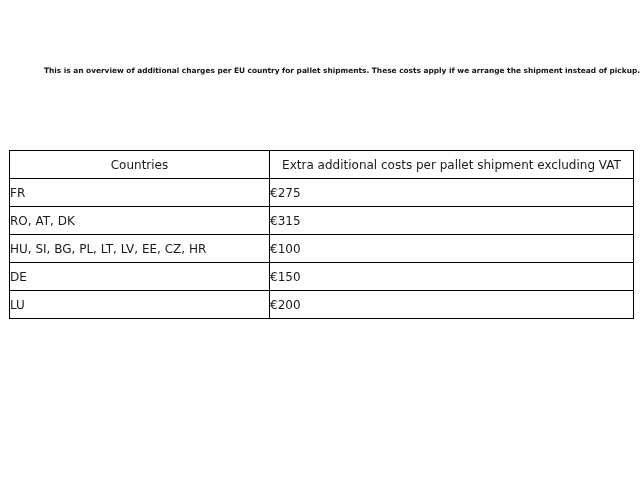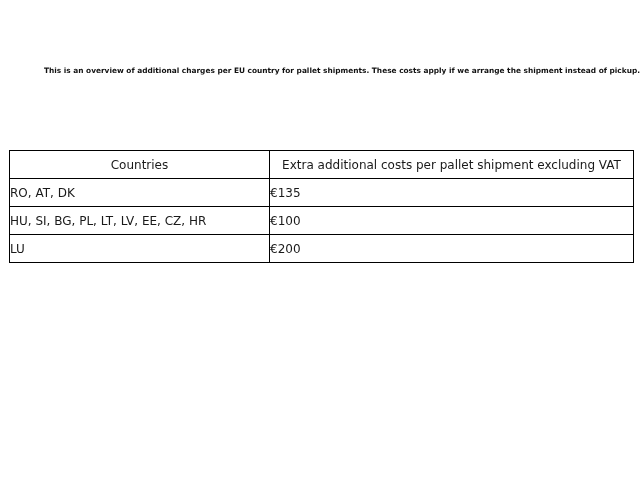--- a/index.html
+++ b/index.html
@@ -74,25 +74,33 @@
 
 <table class="charges-table">
   <thead>
     <tr>
       <th class="col-countries">Countries</th>
       <th class="col-costs">Extra additional costs per pallet shipment excluding VAT</th>
     </tr>
   </thead>
   <tbody>
     <tr>
+      <td class="cell-countries">FR</td>
+      <td class="cell-costs">€275</td>
+    </tr>
+    <tr>
       <td class="cell-countries">RO, AT, DK</td>
-      <td class="cell-costs">€135</td>
+      <td class="cell-costs">€315</td>
     </tr>
     <tr>
       <td class="cell-countries">HU, SI, BG, PL, LT, LV, EE, CZ, HR</td>
       <td class="cell-costs">€100</td>
+    </tr>
+    <tr>
+      <td class="cell-countries">DE</td>
+      <td class="cell-costs">€150</td>
     </tr>
     <tr>
       <td class="cell-countries">LU</td>
       <td class="cell-costs">€200</td>
     </tr>
   </tbody>
 </table>
 
 </body></html>

